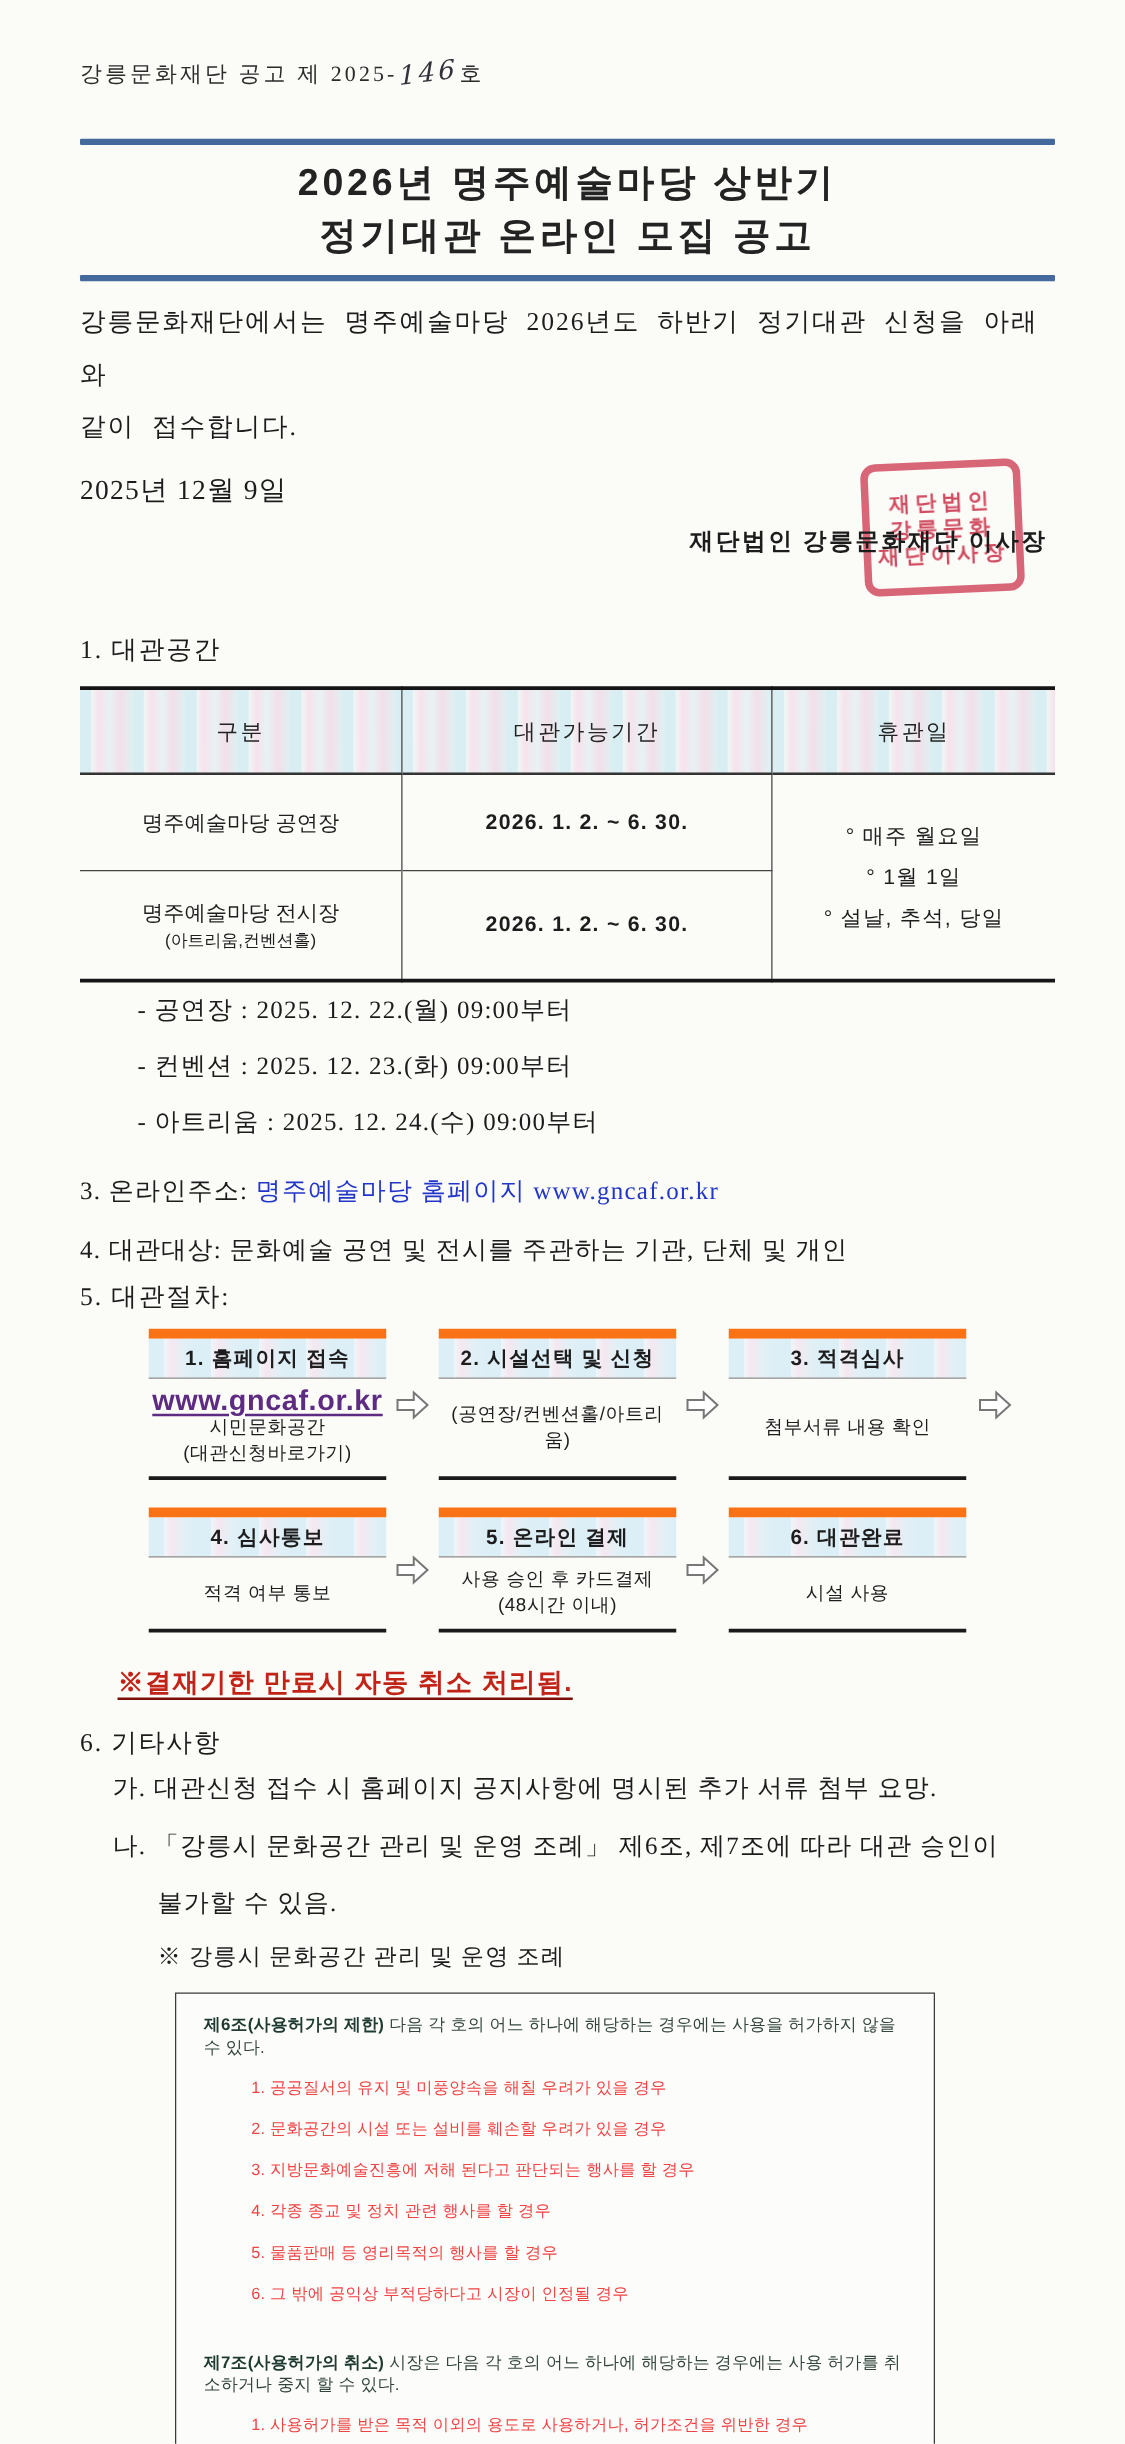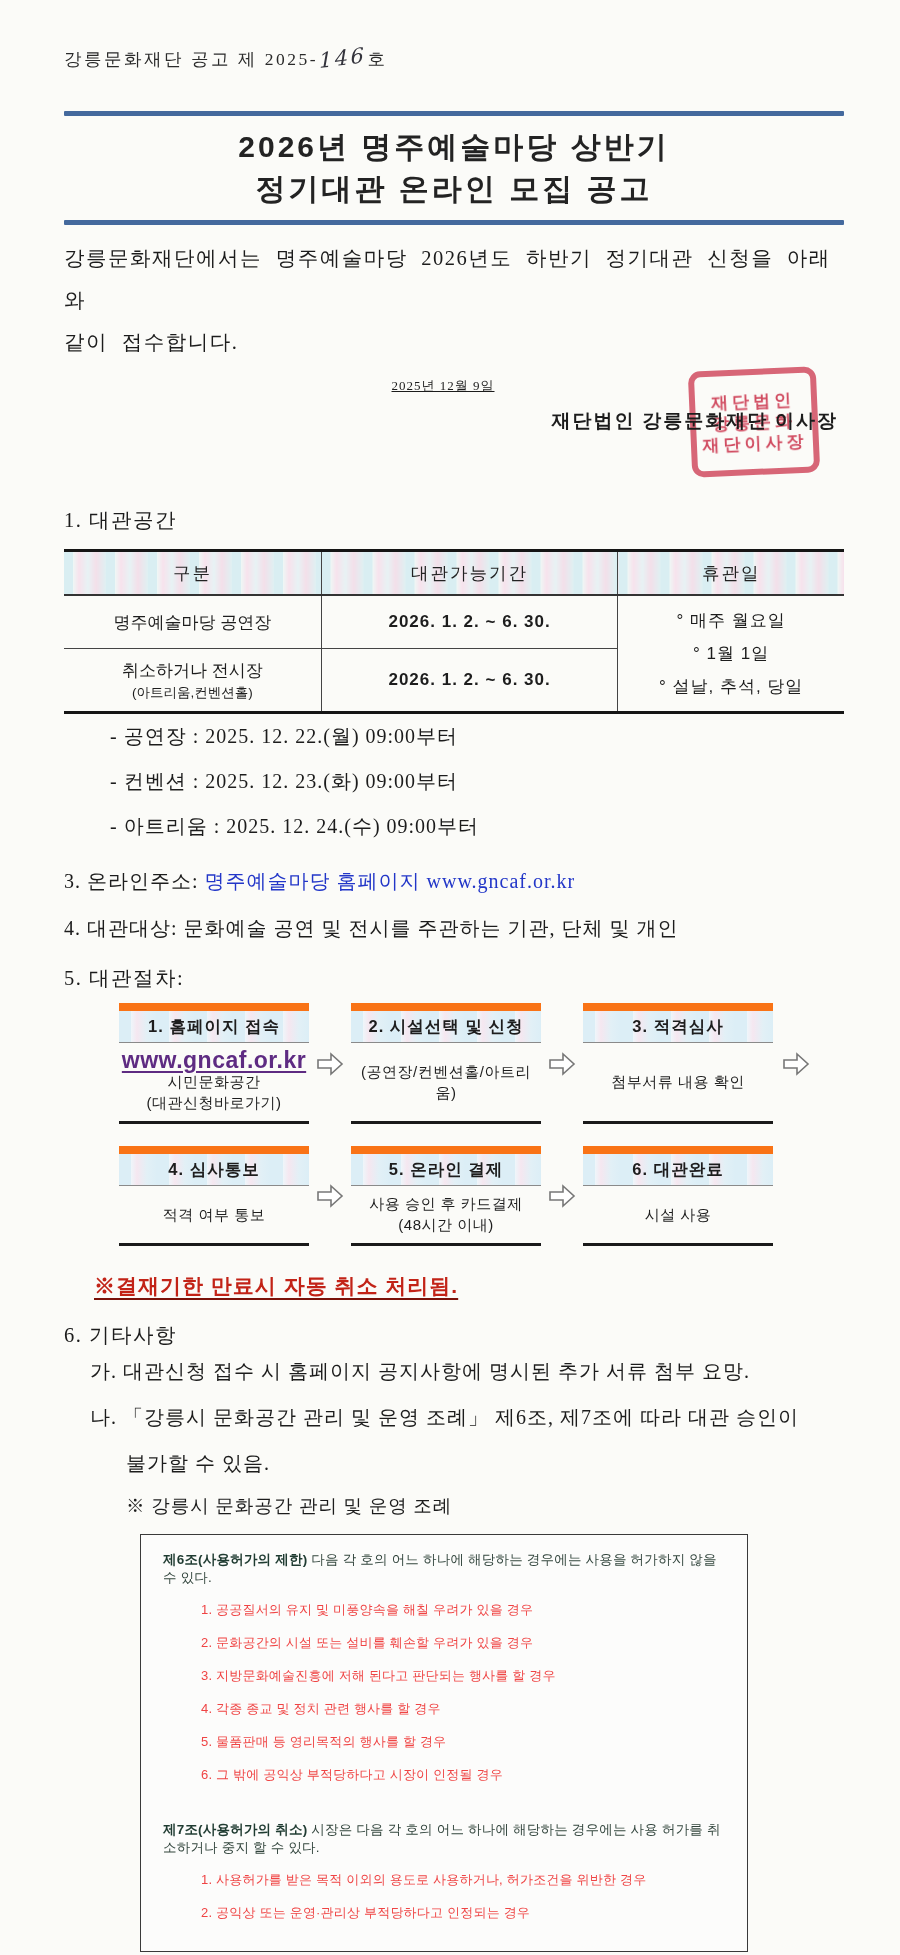--- a/index.html
+++ b/index.html
@@ -20,29 +20,29 @@
   .rule.r2 { margin-top:10px; }
 
   .title { margin:10px 0 0; text-align:center; font-family:"Liberation Sans", sans-serif; font-weight:bold; font-size:30px; line-height:42px; letter-spacing:3px; color:#232323; }
 
   .intro { margin:12px 0 0; font-size:20.5px; line-height:42px; letter-spacing:1.5px; word-spacing:7px; }
 
   
   .sign-block { position:relative; height:114px; }
   .stamp { position:absolute; top:-8px; right:26px; width:116px; height:94px; border:6px solid rgba(204,56,80,.85); border-radius:12px; transform:rotate(-2.5deg); z-index:0; display:flex; flex-direction:column; align-items:center; justify-content:center; opacity:.9; }
   .stamp div { font-family:"Liberation Sans", sans-serif; font-weight:bold; color:#cc3850; font-size:17px; line-height:21px; letter-spacing:4px; filter:blur(.4px); }
-  .sign-date { position:relative; z-index:1; margin-top:14px; text-align:center; padding-right:22px; font-size:13px; letter-spacing:1px;text-decoration:underline; }
+  .sign-date { position:relative; z-index:1; margin-top:14px; text-align:left; padding-right:22px; font-size:22px; letter-spacing:1px; }
   .sign-issuer { position:relative; z-index:1; margin-top:13px; text-align:right; padding-right:6px; font-size:19px; font-weight:bold; letter-spacing:2px; }
 
   .sec-h { font-size:20.5px; line-height:26px; letter-spacing:1.5px; font-weight:normal; margin:0; }
   .sec1 { margin-top:16px; }
 
   
   table.rental { width:100%; border-collapse:collapse; margin-top:16px; border-top:3px solid #151515; border-bottom:3px solid #151515; font-family:"Liberation Sans", sans-serif; }
-  table.rental th, table.rental td { border-left:1px solid #444; padding:0; }
+  table.rental th, table.rental td { border-left:1px solid #444; padding:12px; }
   table.rental th:first-child, table.rental td:first-child { border-left:none; }
   table.rental thead th {
     height:42px; font-size:17.5px; font-weight:500; letter-spacing:2px; color:#222;
     background:repeating-linear-gradient(90deg,#d9eef2 0px,#d9eef2 9px,#eef7f5 9px,#f7e2ec 15px,#e7f2f4 24px,#f3dfe9 32px,#dff0f2 42px);
     border-bottom:2px solid #333;
   }
   table.rental td { text-align:center; vertical-align:middle; font-size:17px; color:#1d1d1d; }
   tr.r1 td { height:52px; }
   tr.r2 td { height:62px; border-top:1px solid #444; }
   td.space-name .sub { font-size:13.5px; margin-top:2px; letter-spacing:0; }
@@ -133,40 +133,40 @@
         </td>
         <td class="period">2026. 1. 2. ~ 6. 30.</td>
         <td class="closed" rowspan="2">
           <div>° 매주 월요일</div>
           <div>° 1월 1일</div>
           <div>° 설날, 추석, 당일</div>
         </td>
       </tr>
       <tr class="r2">
         <td class="space-name">
-          <div>취소하거나 전시장</div>
+          <div>명주예술마당 전시장</div>
           <div class="sub">(아트리움,컨벤션홀)</div>
         </td>
         <td class="period">2026. 1. 2. ~ 6. 30.</td>
       </tr>
     </tbody>
   </table>
 
   <div class="line ind1">- 공연장 : 2025. 12. 22.(월) 09:00부터</div>
   <div class="line ind1">- 컨벤션 : 2025. 12. 23.(화) 09:00부터</div>
   <div class="line ind1">- 아트리움 : 2025. 12. 24.(수) 09:00부터</div>
 
   <div class="line" style="margin-top:10px;">
     <span>3. 온라인주소:</span>
     <span class="link-blue">명주예술마당 홈페이지 www.gncaf.or.kr</span>
   </div>
 
   <div class="line" style="margin-top:2px;">4. 대관대상: 문화예술 공연 및 전시를 주관하는 기관, 단체 및 개인</div>
 
-  <h2 class="sec-h" style="margin-top:14px;">5. 대관절차:</h2>
+  <h2 class="sec-h" style="margin-top:2px;">5. 대관절차:</h2>
 
   <div class="proc">
     <div class="proc-row">
       <div class="pbox">
         <div class="phead">1. 홈페이지 접속</div>
         <div class="pbody">
           <div class="plink">www.gncaf.or.kr</div>
           <div>시민문화공간</div>
           <div>(대관신청바로가기)</div>
         </div>

